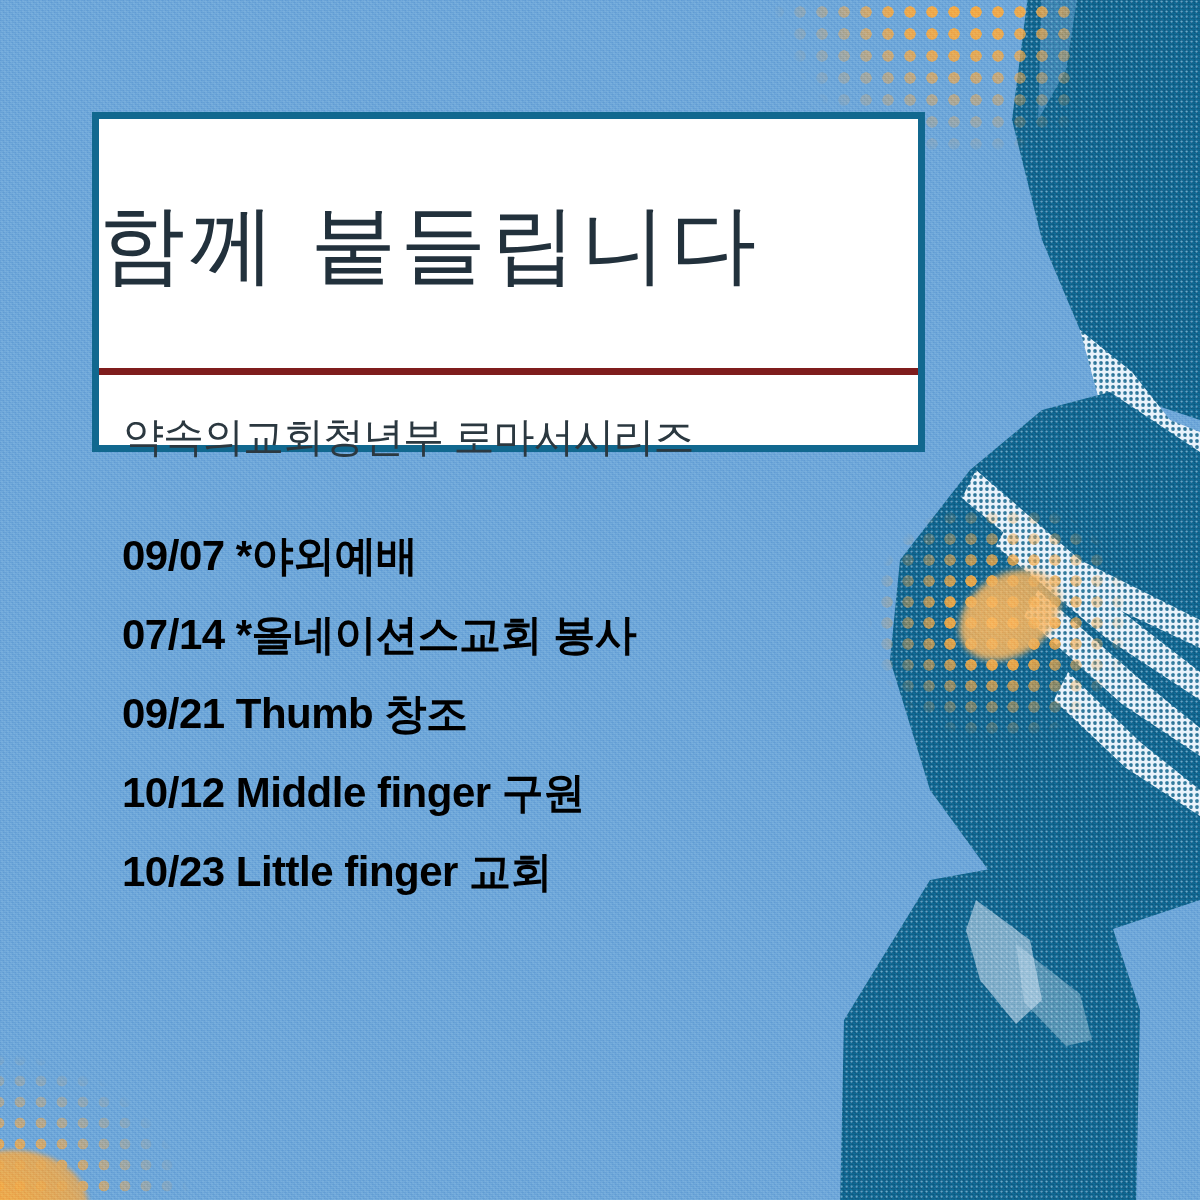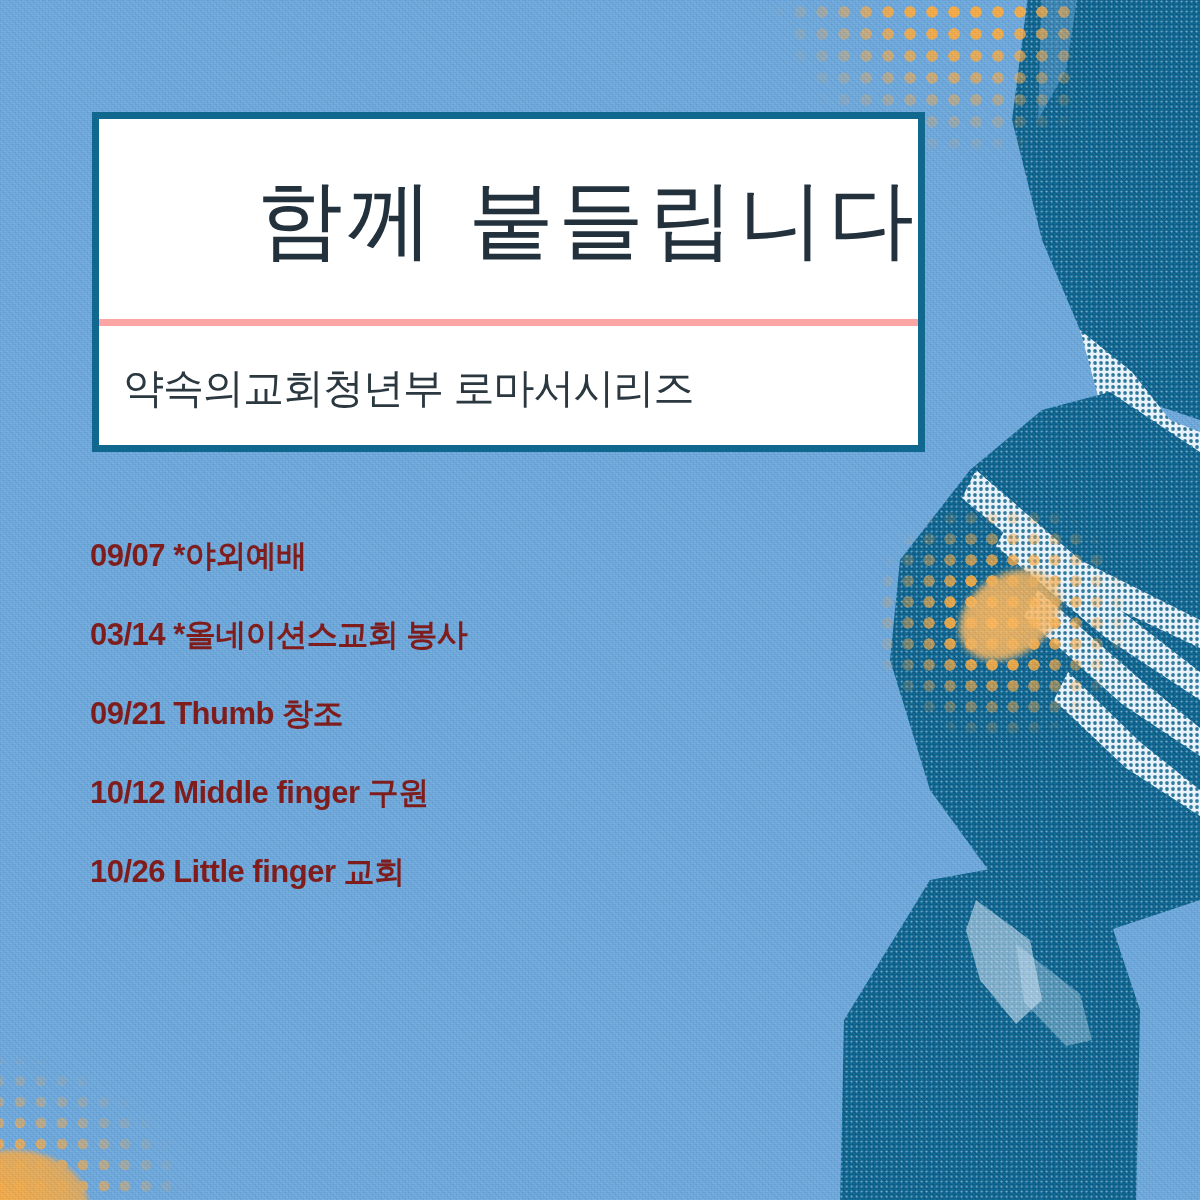--- a/index.html
+++ b/index.html
@@ -70,23 +70,23 @@
   }
 
   
   .title-frame{
     position:absolute;left:92px;top:112px;width:833px;height:340px;
     border:7px solid #11688f;
     background:#ffffff;
     box-sizing:border-box;
   }
   .title-row{
-    height:207px;
-    display:flex;align-items:center;justify-content:flex-end;
-    border-bottom:7px solid #fca5a5;
+    height:256px;
+    display:flex;align-items:center;justify-content:flex-start;
+    border-bottom:7px solid #7f1d1d;
     box-sizing:border-box;
   }
   .title-text{
     font-family:"DejaVu Serif","Liberation Serif",serif;
     font-size:86px;
     letter-spacing:4px;
     color:#22313c;
     white-space:nowrap;
     line-height:1;
   }
@@ -104,26 +104,27 @@
     letter-spacing:-1px;
     white-space:nowrap;
   }
 
   
   .schedule{
     position:absolute;left:90px;top:516px;width:760px;
   }
   .schedule-item{
     font-family:"Liberation Sans", sans-serif;
-    font-size:31px;
+    font-size:42px;
     font-weight:bold;
-    color:#7f1d1d;
+    color:#000000;
     line-height:79px;
     white-space:nowrap;
     letter-spacing:-.5px;
+    margin-left:32px;
   }
 </style>
 </head>
 <body>
 
 <div id="poster">
 
   <div class="artwork">
     <svg width="420" height="1200" viewBox="0 0 420 1200" xmlns="http://www.w3.org/2000/svg">
       <defs>
@@ -179,19 +180,19 @@
     <div class="title-row">
       <div class="title-text">함께 붙들립니다</div>
     </div>
     <div class="subtitle-row">
       <div class="subtitle-text">약속의교회청년부 로마서시리즈</div>
     </div>
   </div>
 
   <div class="schedule">
     <div class="schedule-item">09/07 *야외예배</div>
-    <div class="schedule-item">03/14 *올네이션스교회 봉사</div>
+    <div class="schedule-item">07/14 *올네이션스교회 봉사</div>
     <div class="schedule-item">09/21 Thumb 창조</div>
     <div class="schedule-item">10/12 Middle finger 구원</div>
-    <div class="schedule-item">10/26 Little finger 교회</div>
+    <div class="schedule-item">10/23 Little finger 교회</div>
   </div>
 
 </div>
 
 </body></html>

